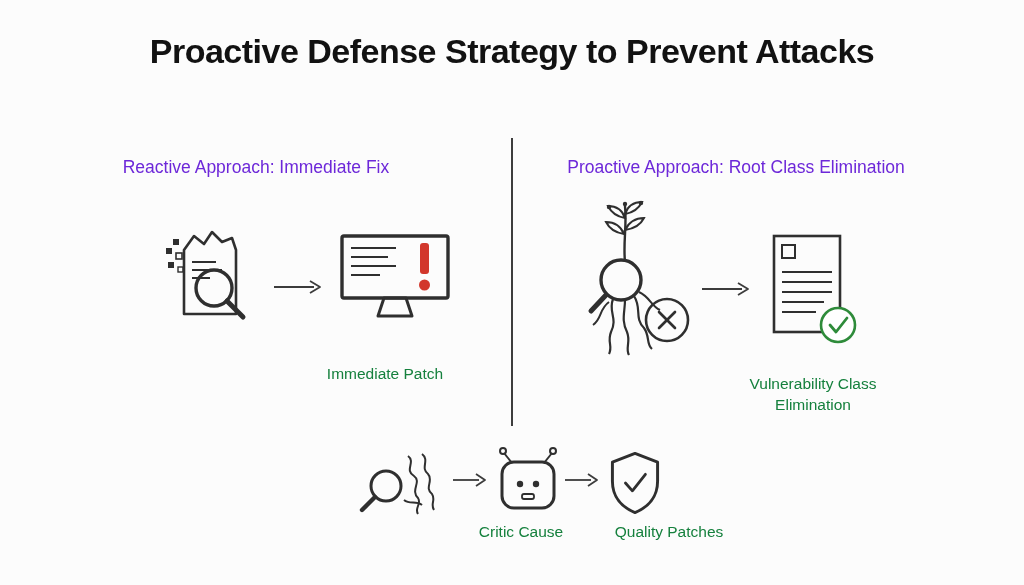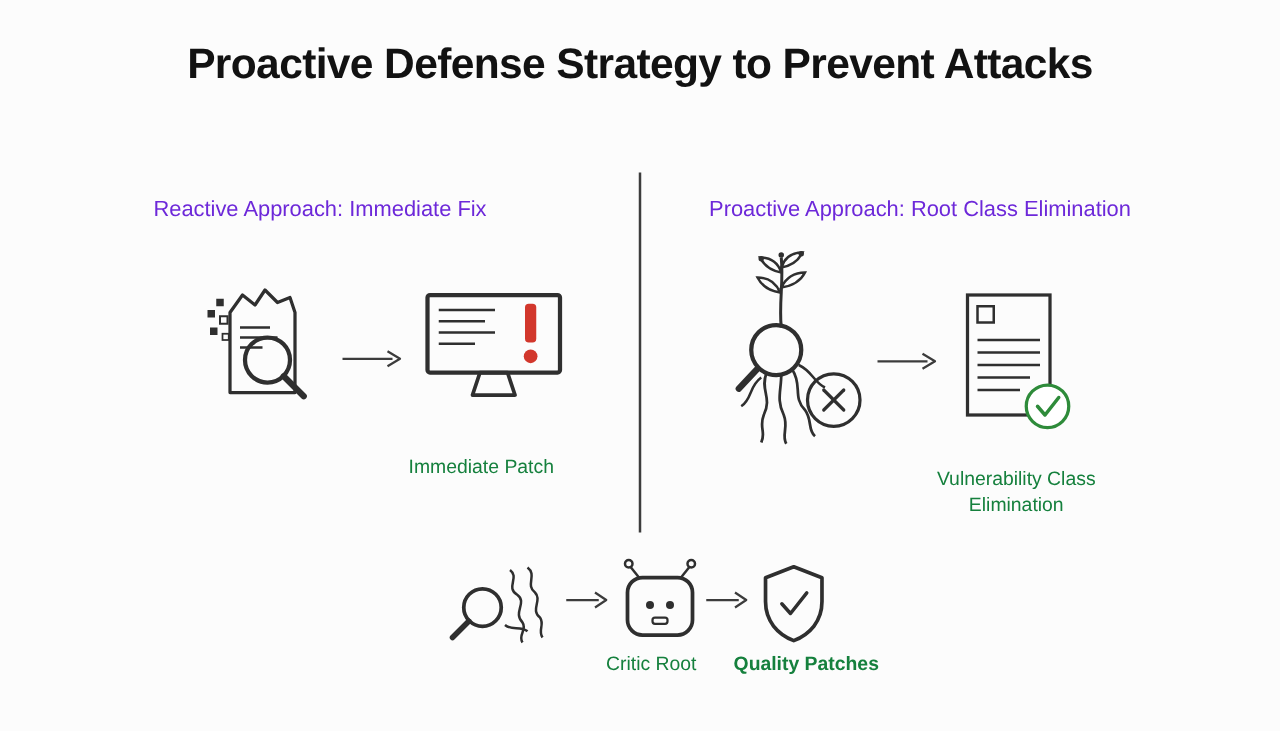--- a/index.html
+++ b/index.html
@@ -190,16 +190,16 @@
     </svg>
   </div>
 
   <div class="icon-box" style="left:606px; top:450px;">
     <svg width="58" height="66" viewBox="0 0 64 76">
       <path d="M32 4 L58 14 V36 C58 54 47 66 32 72 C17 66 6 54 6 36 V14 Z" class="stroke-ink" stroke-width="3.4" stroke-linejoin="round" fill="#ffffff"></path>
       <path d="M21 38 L29 47 L44 28" fill="none" class="stroke-ink" stroke-width="3.2" stroke-linecap="round" stroke-linejoin="round"></path>
     </svg>
   </div>
 
-  <div class="flow-label" style="left:471px; top:521px; width:100px;">Critic Root</div>
-  <div class="flow-label" style="left:585px; top:521px; width:120px;font-weight:bold;">Quality Patches</div>
+  <div class="flow-label" style="left:471px; top:521px; width:100px;">Critic Cause</div>
+  <div class="flow-label" style="left:609px; top:521px; width:120px;">Quality Patches</div>
 
 </div>
 
 </body></html>

